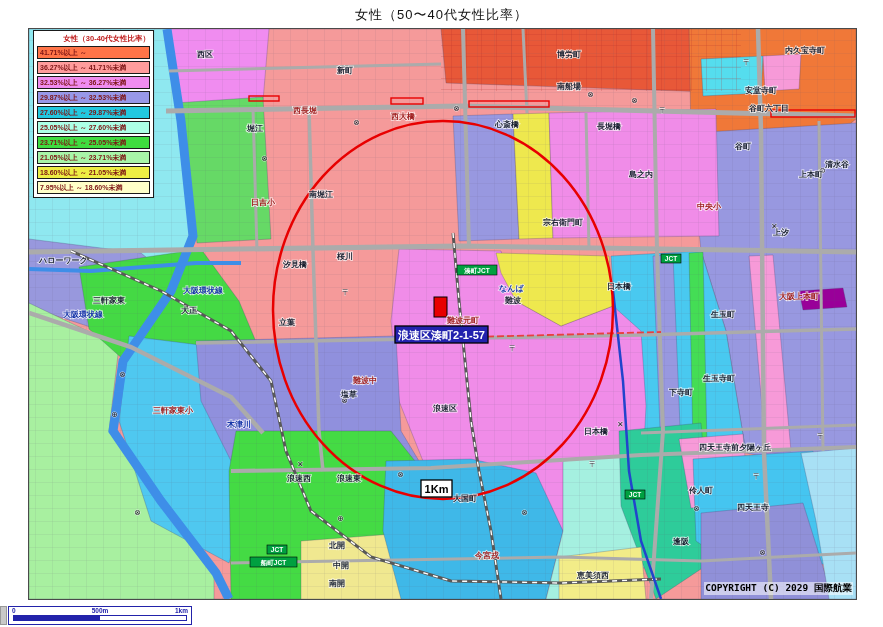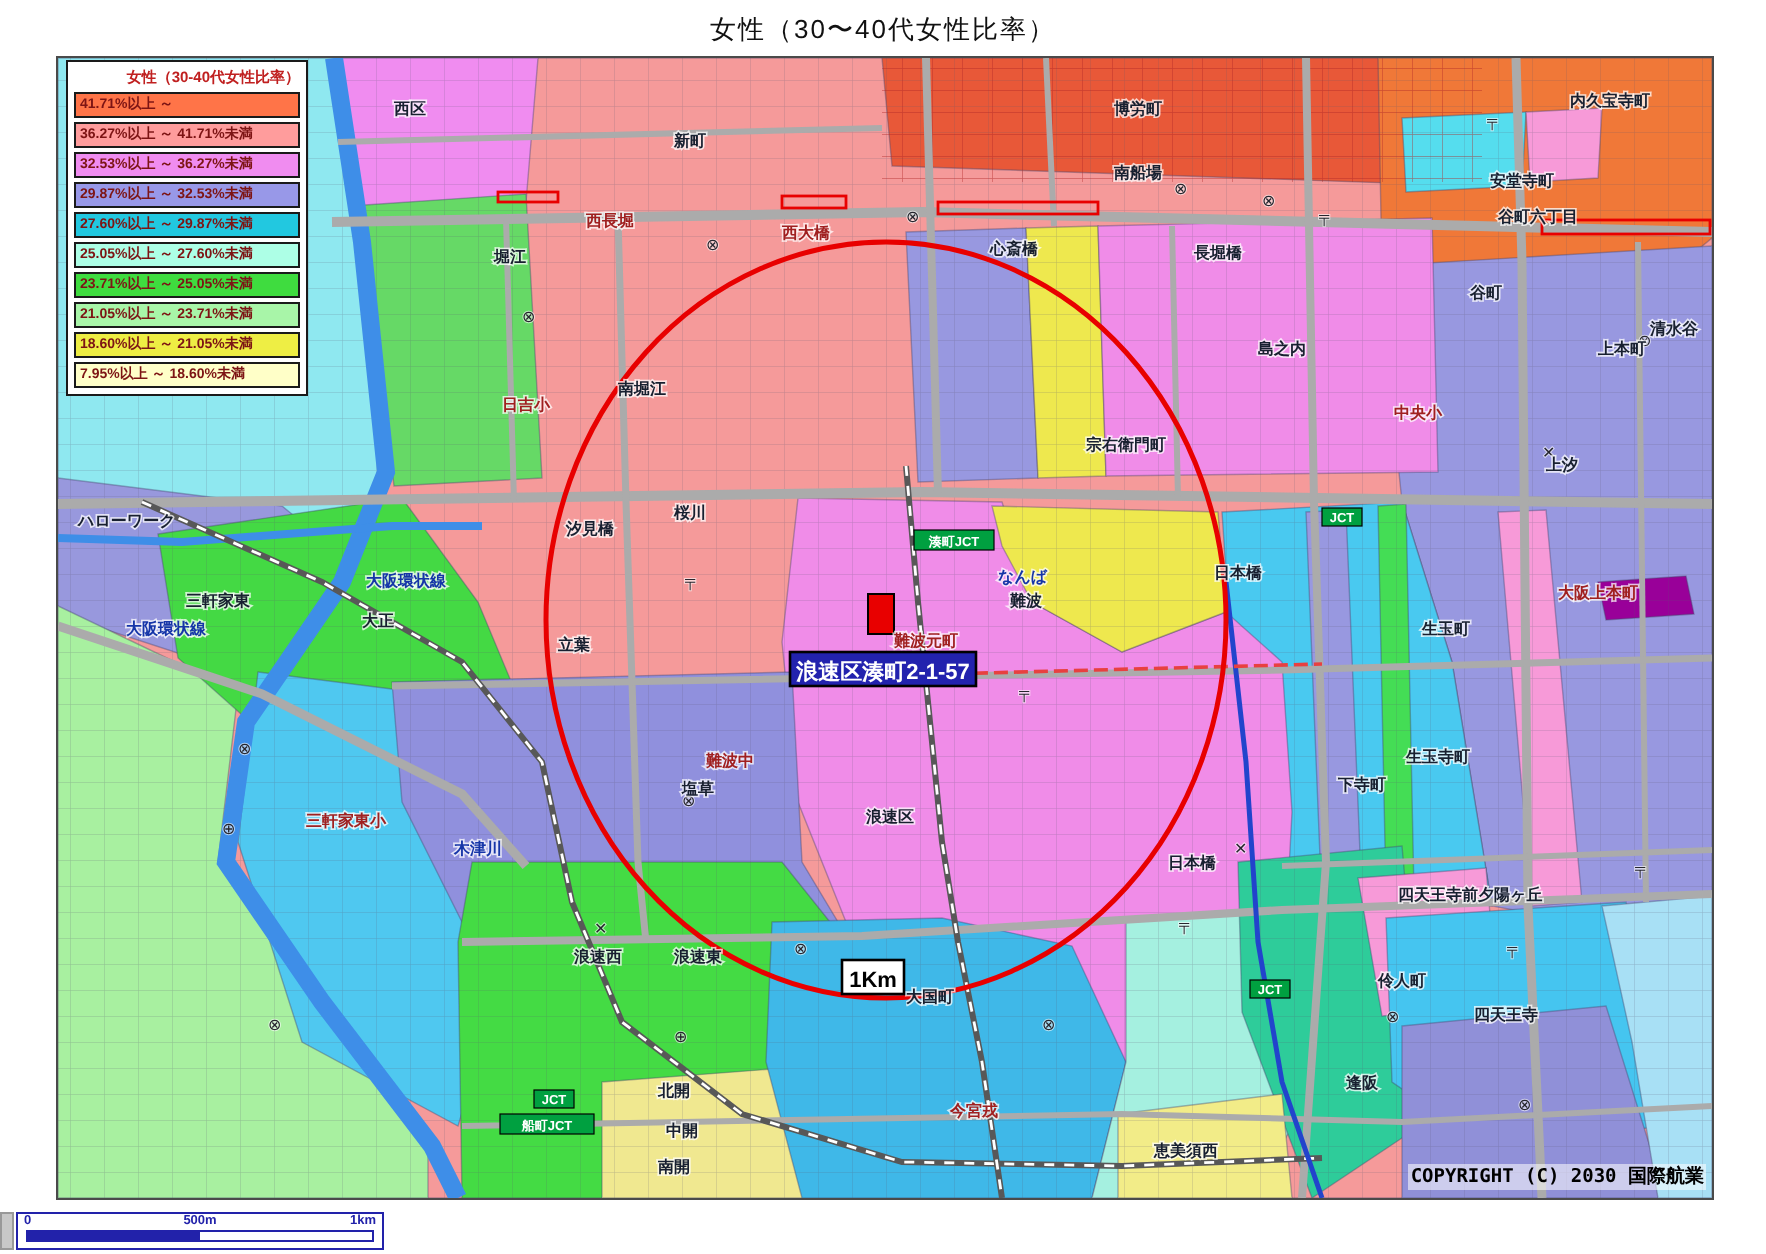--- a/index.html
+++ b/index.html
@@ -42,21 +42,21 @@
   }
   .scalebar .t{position:absolute;top:0px;font-size:6.5px;font-weight:bold;color:#2222AA;line-height:7px;}
   .scalebar .t0{left:3px;} .scalebar .t500{left:50%;transform:translateX(-50%);} .scalebar .t1k{right:3px;}
   .scalebar .bar{position:absolute;left:4px;right:4px;bottom:3px;height:4px;border:1px solid #2222AA;background:#fff;}
   .scalebar .fill{position:absolute;left:0;top:0;bottom:0;width:50%;background:#2222AA;}
   .win-edge{position:absolute;left:0;top:606px;width:5px;height:17px;background:#c8c8c8;border:1px solid #999;}
 </style>
 </head>
 <body>
 
-<div class="page-title">女性（30〜40代女性比率）</div>
+<div class="page-title">女性（50〜40代女性比率）</div>
 
 <div class="map-frame">
   <svg id="map-svg" width="827" height="570" viewBox="28 28 827 570">
     <defs>
       <pattern id="grid" width="17" height="13" patternUnits="userSpaceOnUse">
         <path d="M17 0H0V13" fill="none" stroke="#5a5570" stroke-width="0.5"></path>
       </pattern>
       <pattern id="gridr" width="15" height="11" patternUnits="userSpaceOnUse">
         <path d="M15 0H0V11" fill="none" stroke="#B02828" stroke-width="0.7"></path>
       </pattern>
@@ -224,21 +224,21 @@
         <text x="272.5" y="563.8" font-size="6.5" font-weight="bold" fill="#fff" text-anchor="middle">船町JCT</text>
         <rect x="624" y="489" width="20" height="9" fill="#00A040" stroke="#000" stroke-width="0.6"></rect>
         <text x="634" y="496.02" font-size="6.5" font-weight="bold" fill="#fff" text-anchor="middle">JCT</text>
         <rect x="394" y="325" width="93" height="17" fill="#2222AE" stroke="#000" stroke-width="1.3"></rect>
         <text x="440.5" y="338.26" font-size="11" font-weight="bold" fill="#fff" text-anchor="middle">浪速区湊町2-1-57</text>
         <rect x="420" y="479" width="31" height="17" fill="#fff" stroke="#000" stroke-width="1.3"></rect>
         <text x="435.5" y="492.26" font-size="11" font-weight="bold" fill="#000" text-anchor="middle">1Km</text>
       </g>
   </svg>
 
-  <div class="copyright">COPYRIGHT (C) 2030 国際航業</div>
+  <div class="copyright">COPYRIGHT (C) 2029 国際航業</div>
 </div>
 
 <div class="legend">
   <div class="legend-title">女性（30-40代女性比率）</div>
   <div id="legend-rows">
       <div class="legend-row" style="background: rgb(255, 116, 72);">41.71%以上 ～</div>
       <div class="legend-row" style="background: rgb(255, 156, 156);">36.27%以上 ～ 41.71%未満</div>
       <div class="legend-row" style="background: rgb(240, 140, 240);">32.53%以上 ～ 36.27%未満</div>
       <div class="legend-row" style="background: rgb(152, 152, 232);">29.87%以上 ～ 32.53%未満</div>
       <div class="legend-row" style="background: rgb(34, 200, 224);">27.60%以上 ～ 29.87%未満</div>

